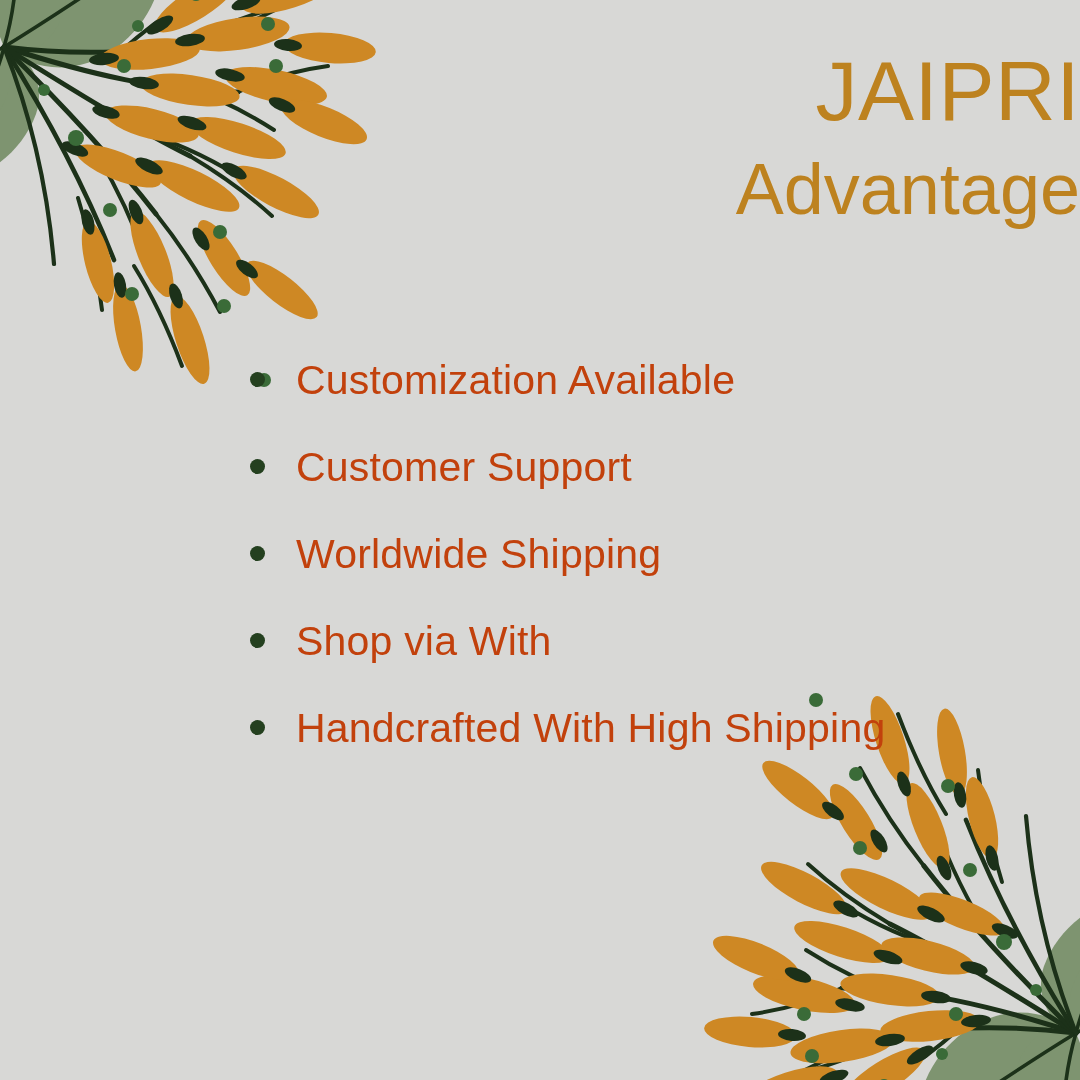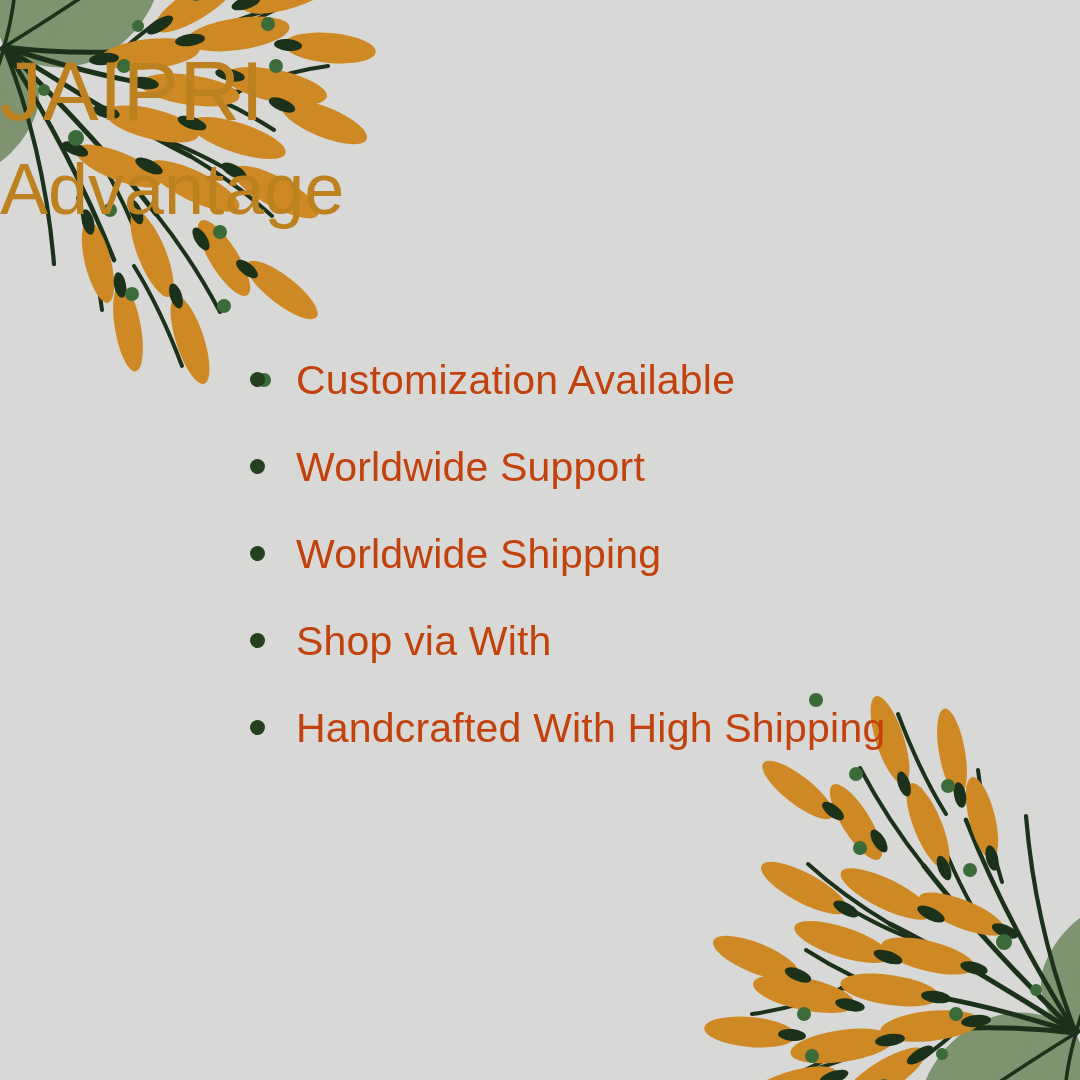--- a/index.html
+++ b/index.html
@@ -34,21 +34,21 @@
     bottom: -58px;
     transform: rotate(180deg);
   }
 
   
   .title-block {
     position: absolute;
     left: 0;
     top: 42px;
     width: 1080px;
-    text-align: left;
+    text-align: right;
   }
   .title-line {
     color: #bd821f;
     font-size: 84px;
     line-height: 98px;
     font-weight: 400;
     letter-spacing: 0.5px;
     white-space: nowrap;
   }
   .title-line-2 {
@@ -292,21 +292,21 @@
     <div class="title-line title-line-2">Advantage</div>
   </div>
 
   <ul class="advantage-list">
     <li class="advantage-item">
       <span class="bullet-dot"></span>
       <span class="advantage-label">Customization Available</span>
     </li>
     <li class="advantage-item">
       <span class="bullet-dot"></span>
-      <span class="advantage-label">Worldwide Support</span>
+      <span class="advantage-label">Customer Support</span>
     </li>
     <li class="advantage-item">
       <span class="bullet-dot"></span>
       <span class="advantage-label">Worldwide Shipping</span>
     </li>
     <li class="advantage-item">
       <span class="bullet-dot"></span>
       <span class="advantage-label">Shop via With</span>
     </li>
     <li class="advantage-item">

